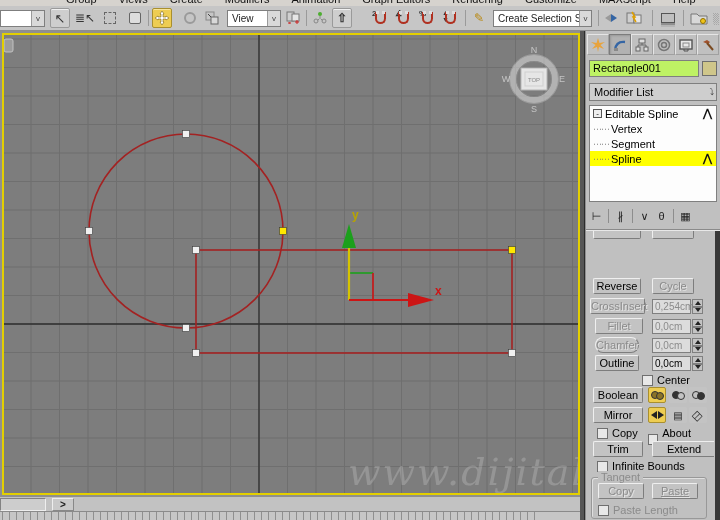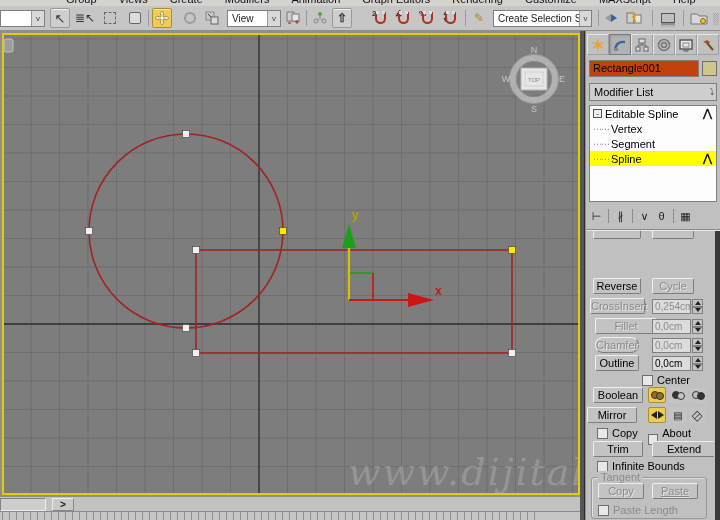--- a/index.html
+++ b/index.html
@@ -39,21 +39,21 @@
   .prompt-btn { position:absolute; left:52px; top:1px; width:22px; height:13px; background:#c9c9c9; border:1px solid #888; border-top-color:#eee; border-left-color:#eee; font-weight:bold; font-size:10px; color:#222; text-align:center; line-height:11px; }
   .trackbar { position:absolute; left:0; top:511px; width:580px; height:9px; background:#c6c6c6; border-top:1px solid #8a8a8a; }
   .trackbar .ticks { position:absolute; left:2px; top:0; width:533px; height:9px;
      background:repeating-linear-gradient(90deg,#8f8f8f 0 1px,transparent 1px 7px); }
 
   
   .cmdpanel { position:absolute; left:586px; top:31px; width:134px; height:489px; background:#c0c0c0; }
   .cp-tabs { position:absolute; left:1px; top:3px; width:132px; height:21px; display:flex; }
   .cp-tab { width:22px; height:21px; border:1px solid #a0a0a0; border-top-color:#e5e5e5; border-left-color:#e5e5e5; display:flex; align-items:center; justify-content:center; background:#c0c0c0; }
   .cp-tab.active { background:#b2b2b2; border:1px solid #7c7c7c; box-shadow:inset 1px 1px 2px #9a9a9a; }
-  .name-field { position:absolute; left:3px; top:29px; width:110px; height:17px; background:#c2410c; border:1px solid #7f7f7f; font-size:11px; color:#000; padding:1px 3px; }
+  .name-field { position:absolute; left:3px; top:29px; width:110px; height:17px; background:#bef264; border:1px solid #7f7f7f; font-size:11px; color:#000; padding:1px 3px; }
   .color-swatch { position:absolute; left:116px; top:30px; width:15px; height:15px; border:1px solid #6e6e6e; }
   .mod-list { position:absolute; left:3px; top:52px; width:128px; height:18px; background:#cecece; border:1px solid #7f7f7f; display:flex; align-items:center; justify-content:space-between; padding:0 2px 0 4px; color:#000; }
   .mod-list .arr { font-size:9px; color:#333; }
   .stackbox { position:absolute; left:3px; top:74px; width:128px; height:97px; background:#fdfdfd; border:1px solid #7f7f7f; overflow:hidden; }
   .stack-row { height:15px; display:flex; align-items:center; padding-left:3px; color:#000; white-space:nowrap; position:relative; }
   .stack-row.sel { background:#ffff00; }
   .stack-row .tree { color:#777; font-size:9px; margin-right:2px; letter-spacing:-1px; }
   .stack-row .expbox { width:9px; height:9px; border:1px solid #555; background:#eee; font-size:8px; line-height:7px; text-align:center; margin-right:3px; color:#000; }
   .stack-row .chev { position:absolute; right:4px; font-weight:bold; font-size:11px; color:#111; }
   .stack-tools { position:absolute; left:2px; top:175px; width:130px; height:20px; display:flex; align-items:center; }
@@ -369,21 +369,21 @@
     <div class="spin-field disabled" style="left:66px;top:68px;width:39px;">0,254cm</div>
     <div class="spinner" style="left:106px;top:68px;">
         <div>
           <span class="tri-up"></span>
         </div>
         <div>
           <span class="tri-dn"></span>
         </div>
       </div>
 
-    <div class="btn disabled" style="left:9px;top:87px;width:62px;">Fillet</div>
+    <div class="btn disabled" style="left:9px;top:87px;width:48px;">Fillet</div>
     <div class="spin-field disabled" style="left:66px;top:88px;width:39px;">0,0cm</div>
     <div class="spinner" style="left:106px;top:88px;">
         <div>
           <span class="tri-up"></span>
         </div>
         <div>
           <span class="tri-dn"></span>
         </div>
       </div>
 
@@ -427,21 +427,21 @@
           <i class="b" style="background:#c3c3c3;"></i>
         </span>
       </div>
     <div class="icon-btn" style="left:103px;top:156px;border:none;">
         <span class="boolcircles">
           <i class="a" style="background:#c3c3c3;"></i>
           <i class="b" style="background:#333;"></i>
         </span>
       </div>
 
-    <div class="btn" style="left:1px;top:176px;width:50px;">Mirror</div>
+    <div class="btn" style="left:7px;top:176px;width:50px;">Mirror</div>
     <div class="icon-btn active" style="left:62px;top:176px;">
         <span class="mini-tri-l" style="border-right-color:#222;"></span>
         <span class="mini-tri-r" style="border-left-color:#222;margin-left:1px;"></span>
       </div>
     <div class="icon-btn" style="left:83px;top:176px;border:none;">
         <span style="font-size:10px;color:#222;">▤</span>
       </div>
     <div class="icon-btn" style="left:103px;top:176px;border:none;">
         <span style="font-size:10px;color:#222;transform:rotate(45deg);display:inline-block;">◫</span>
       </div>

